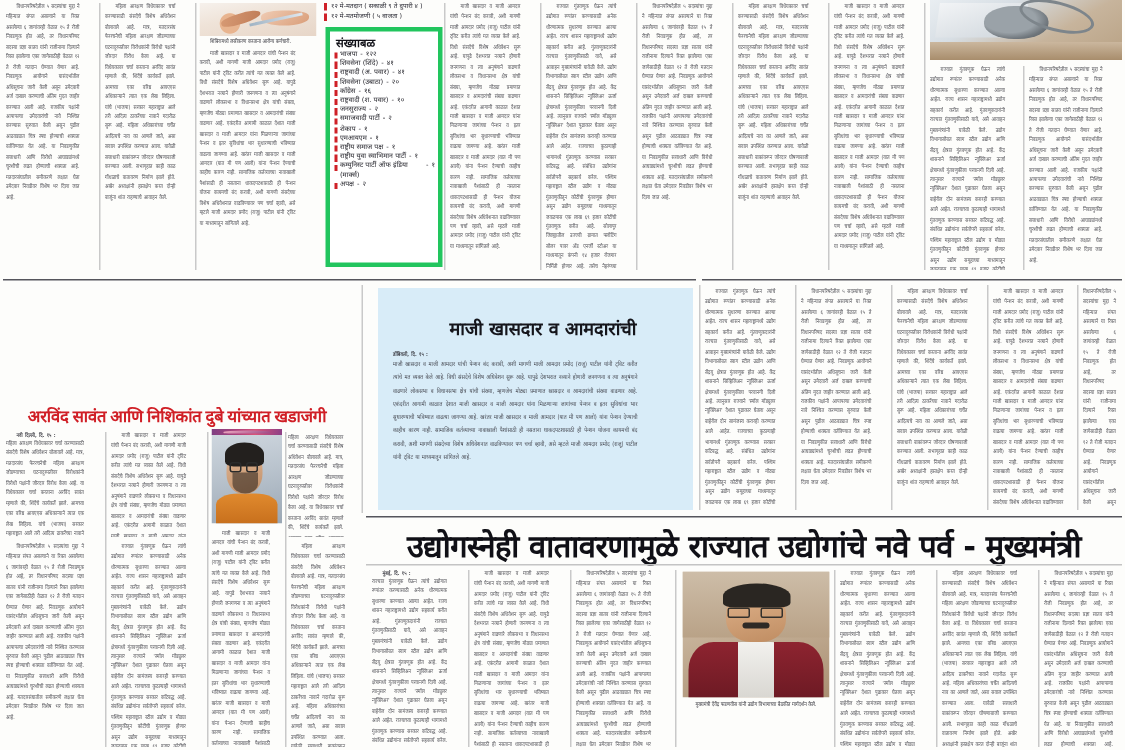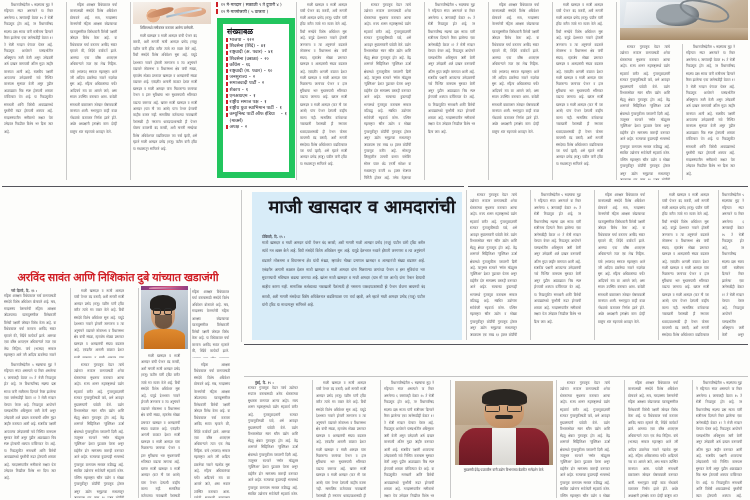--- a/index.html
+++ b/index.html
@@ -41,21 +41,21 @@
     position: absolute;
     font-family: "DejaVu Sans", sans-serif;
     font-weight: bold;
     color: #16161c;
     text-align: center;
     line-height: 1.06;
     letter-spacing: -0.2px;
   }
   .hl-sub-red {
     position: absolute;
-    font-family: Liberation Sans, sans-serif;
+    font-family: Liberation Serif, serif;
     font-weight: bold;
     color: #d01f26;
     text-align: center;
     font-size: 11px;
     letter-spacing: -0.1px;
   }
   .hl-box {
     position: absolute;
     font-family: "DejaVu Sans", sans-serif;
     font-weight: bold;
@@ -76,21 +76,21 @@
   
   #pension-box {
     position: absolute;
     background: #d8ecf8;
   }
   #pension-box .body-copy { color: #35353d; }
 
   
   #numbers-box {
     position: absolute;
-    border: 6px solid #22c55e;
+    border: 3px solid #22c55e;
     background: #ffffff;
   }
   #numbers-title {
     font-family: "DejaVu Sans", sans-serif;
     font-weight: bold;
     font-size: 7.6px;
     color: #111118;
     padding: 2px 0 1px 4px;
   }
   .num-row {
@@ -480,21 +480,21 @@
   </div>
   <div class="col" style="left:194px; top:362px; width:44px; height:136px;">
     <div class="body-copy ind" style="width:36px;">महिला आरक्षण विधेयकावर चर्चा करण्यासाठी संसदेचे विशेष अधिवेशन बोलावले आहे. मात्र, मतदारसंघ फेररचनेची महिला आरक्षण जोडण्याच्या घटनादुरुस्तीवर विरोधकांनी विरोधी पक्षांनी जोरदार विरोध केला आहे. या विधेयकावर चर्चा करताना अरविंद सावंत म्हणाले की, शिंदेंचे कार्यकर्ते झाले. आमच्या एका वरिष्ठ आयएएस अधिकाऱ्याने त्यात एक लेख लिहिला. यांचे (भाजपा) सरकार महाराष्ट्रात आले तरी आदित्य ठाकरेंच्या नावाने गदारोळ सुरू आहे. महिला अधिकारांच्या चर्चेत आदित्यचे नाव का आणले जाते, असा सवाल उपस्थित करण्यात आला. यावेळी सत्ताधारी बाकांवरून जोरदार घोषणाबाजी करण्यात आली. सभागृहात काही काळ गोंधळाचे वातावरण निर्माण झाले होते. अखेर अध्यक्षांनी हस्तक्षेप करत दोन्ही बाजूंना शांत राहण्याचे आवाहन केले.</div>
   </div>
 
   <div class="vrule" style="left:70px; top:288px; height:210px;"></div>
   <div class="vrule" style="left:138px; top:288px; height:210px;"></div>
   <div class="vrule" style="left:190px; top:288px; height:210px;"></div>
 
   <div id="pension-box" style="left:252px; top:192px; width:210px; height:148px;">
-    <div class="hl-box" style="left:0; top:5px; width:220px; font-size:18px;">माजी खासदार व आमदारांची</div>
+    <div class="hl-box" style="left:0; top:21px; width:220px; font-size:12px;">माजी खासदार व आमदारांची</div>
     <div class="body-copy" style="position:absolute; left:10px; top:42px; width:160px; font-weight:bold;">डोंबिवली, दि. १५ :</div>
     <div class="body-copy" style="position:absolute; left:10px; top:47px; width:163px; line-height:7.3px; font-size:3.4px;">माजी खासदार व माजी आमदार यांची पेन्शन बंद करावी, अशी मागणी माजी आमदार प्रमोद (राजू) पाटील यांनी ट्विट करीत त्यांचे मत व्यक्त केले आहे. विधी संसदेचे विशेष अधिवेशन सुरू आहे. यापुढे देशभरात नव्याने होणारी जनगणना व त्या अनुषंगाने वाढणारे लोकसभा व विधानसभा क्षेत्र यांची संख्या, म्हणजेच मोठ्या प्रमाणात खासदार व आमदारांची संख्या वाढणार आहे. एकंदरीत आगामी काळात देशात माजी खासदार व माजी आमदार यांना मिळणाऱ्या जागांच्या पेन्शन व इतर सुविधांचा भार सुधारण्याची भविष्यात वाढत्या जागण्या आहे. खरंतर माजी खासदार व माजी आमदार (यात मी पण आलो) यांना पेन्शन देण्याची काहीच कारण नाही. सामाजिक कर्तव्याच्या नावाखाली पैशांसाठी ही नसताना धाकदपटशासाठी ही पेन्शन योजना कायमची बंद करावी, अशी मागणी संसदेच्या विशेष अधिवेशनात वाढविण्यावर पण चर्चा व्हावी, असे म्हटले माजी आमदार प्रमोद (राजू) पाटील यांनी ट्विट या माध्यमातून सांगितले आहे.</div>
   </div>
 
   <div class="vrule" style="left:466px; top:190px; height:150px;"></div>
 
   <div class="col" style="left:470px; top:192px; width:58px; height:146px;">
     <div class="body-copy ind" style="width:47px;">राज्यात गुंतवणूक घेऊन त्यांचे उद्योगात रूपांतर करण्यासाठी अनेक धोरणात्मक सुधारणा करण्यात आल्या आहेत. राज्य शासन महाराष्ट्रामध्ये उद्योग सहकार्य करीत आहे. गुंतवणूकदारांनी राज्यात गुंतवणुकीसाठी यावे, असे आवाहन मुख्यमंत्र्यांनी यावेळी केले. उद्योग विभागासोबत स्वाग स्टील उद्योग आणि सेंद्रयू क्षेत्रात गुंतवणूक होत आहे. केंद्र शासनाने सिव्हिलिअन न्यूक्लिअर ऊर्जा क्षेत्रामध्ये गुंतवणुकीला परवानगी दिली आहे. त्यानुसार राज्याने 'स्मॉल मॉड्युलर न्यूक्लिअर' देशात पुढाकार घेतला असून बाहेरील दोन सामंजस्य करारही करण्यात आले आहेत. राज्याच्या कुठल्याही भागामध्ये गुंतवणूक करण्यास सरकार कटिबद्ध आहे. संबंधित उद्योगांना सर्वतोपरी सहकार्य करेल. पश्चिम महाराष्ट्रात स्टील उद्योग व मोठ्या गुंतवणुकीतून कोटींची गुंतवणूक होणार असून उद्योग समूहाच्या माध्यमातून जवळपास एक लाख ६९ हजार कोटींची गुंतवणूक करीत आहे. सोलापूर जिल्ह्यातील उज्ज्वी ग्रामात फ्लोटिंग सोलर पावर अँड एनर्जी स्टोअर या माध्यमातून कंपनी १४ हजार रोजगार निर्मिती होणार आहे. तसेच नेहरूंच्या धोरणामुळे देशातील उद्योगवाढीस चालना मिळत असल्याचे मुख्यमंत्री म्हणाले.</div>
   </div>
   <div class="col" style="left:534px; top:192px; width:58px; height:146px;">
@@ -510,20 +510,21 @@
     <div class="body-copy" style="width:22px;">विधानपरिषदेतील ५ सदस्यांचा मुद्दा ने महिन्यात संपत असल्याने या रिक्त असलेल्या ६ जागांवरही वेळात १५ ते रोजी निवडणूक होत आहे, तर विधानपरिषद सदस्या प्रज्ञा सातव यांनी राजीनामा दिल्याने रिक्त झालेल्या एका जागेसाठीही वेळात १२ ते रोजी मतदान घेण्यात येणार आहे. निवडणूक आयोगाने यासंदर्भातील अधिसूचना जारी केली असून उमेदवारी अर्ज दाखल करण्याची अंतिम मुदत जाहीर करण्यात आली आहे. राजकीय पक्षांनी आपापल्या उमेदवारांची नावे निश्चित करण्यास सुरुवात केली असून पुढील आठवड्यात चित्र स्पष्ट होण्याची शक्यता वर्तविण्यात येत आहे. या निवडणुकीत सत्ताधारी आणि विरोधी आघाड्यांमध्ये चुरशीची लढत होण्याची शक्यता आहे. मतदारसंघातील समीकरणे लक्षात घेता उमेदवार निवडीवर विशेष भर दिला जात आहे.</div>
   </div>
 
   <div class="vrule" style="left:530px; top:190px; height:150px;"></div>
   <div class="vrule" style="left:594px; top:190px; height:150px;"></div>
   <div class="vrule" style="left:658px; top:190px; height:150px;"></div>
   <div class="vrule" style="left:718px; top:190px; height:150px;"></div>
 
   <div class="hrule dark" style="left:244px; top:344px; width:504px;"></div>
 
+  <div class="hl-band" style="left:244px; top:349px; width:504px;">उद्योगस्नेही वातावरणामुळे राज्यात उद्योगांचे नवे पर्व - मुख्यमंत्री</div>
 
   <div class="hrule thin" style="left:244px; top:376px; width:504px;"></div>
 
   <div class="col" style="left:248px; top:380px; width:62px; height:118px;">
     <div class="body-copy" style="width:50px; font-weight:bold; text-indent:7px;">मुंबई, दि. १५ :</div>
     <div class="body-copy" style="width:50px;">राज्यात गुंतवणूक घेऊन त्यांचे उद्योगात रूपांतर करण्यासाठी अनेक धोरणात्मक सुधारणा करण्यात आल्या आहेत. राज्य शासन महाराष्ट्रामध्ये उद्योग सहकार्य करीत आहे. गुंतवणूकदारांनी राज्यात गुंतवणुकीसाठी यावे, असे आवाहन मुख्यमंत्र्यांनी यावेळी केले. उद्योग विभागासोबत स्वाग स्टील उद्योग आणि सेंद्रयू क्षेत्रात गुंतवणूक होत आहे. केंद्र शासनाने सिव्हिलिअन न्यूक्लिअर ऊर्जा क्षेत्रामध्ये गुंतवणुकीला परवानगी दिली आहे. त्यानुसार राज्याने 'स्मॉल मॉड्युलर न्यूक्लिअर' देशात पुढाकार घेतला असून बाहेरील दोन सामंजस्य करारही करण्यात आले आहेत. राज्याच्या कुठल्याही भागामध्ये गुंतवणूक करण्यास सरकार कटिबद्ध आहे. संबंधित उद्योगांना सर्वतोपरी सहकार्य करेल. पश्चिम महाराष्ट्रात स्टील उद्योग व मोठ्या गुंतवणुकीतून कोटींची गुंतवणूक होणार असून उद्योग समूहाच्या माध्यमातून जवळपास एक लाख ६९ हजार कोटींची गुंतवणूक करीत आहे. सोलापूर जिल्ह्यातील उज्ज्वी ग्रामात फ्लोटिंग सोलर पावर अँड एनर्जी स्टोअर या माध्यमातून कंपनी १४ हजार रोजगार निर्मिती होणार आहे. तसेच नेहरूंच्या धोरणामुळे देशातील उद्योगवाढीस चालना मिळत असल्याचे मुख्यमंत्री म्हणाले.</div>
   </div>
   <div class="col" style="left:316px; top:380px; width:62px; height:118px;">
     <div class="body-copy ind" style="width:50px;">माजी खासदार व माजी आमदार यांची पेन्शन बंद करावी, अशी मागणी माजी आमदार प्रमोद (राजू) पाटील यांनी ट्विट करीत त्यांचे मत व्यक्त केले आहे. विधी संसदेचे विशेष अधिवेशन सुरू आहे. यापुढे देशभरात नव्याने होणारी जनगणना व त्या अनुषंगाने वाढणारे लोकसभा व विधानसभा क्षेत्र यांची संख्या, म्हणजेच मोठ्या प्रमाणात खासदार व आमदारांची संख्या वाढणार आहे. एकंदरीत आगामी काळात देशात माजी खासदार व माजी आमदार यांना मिळणाऱ्या जागांच्या पेन्शन व इतर सुविधांचा भार सुधारण्याची भविष्यात वाढत्या जागण्या आहे. खरंतर माजी खासदार व माजी आमदार (यात मी पण आलो) यांना पेन्शन देण्याची काहीच कारण नाही. सामाजिक कर्तव्याच्या नावाखाली पैशांसाठी ही नसताना धाकदपटशासाठी ही पेन्शन योजना कायमची बंद करावी, अशी मागणी संसदेच्या विशेष अधिवेशनात वाढविण्यावर पण चर्चा व्हावी, असे म्हटले माजी आमदार प्रमोद (राजू) पाटील यांनी ट्विट या माध्यमातून सांगितले आहे.</div>
   </div>

